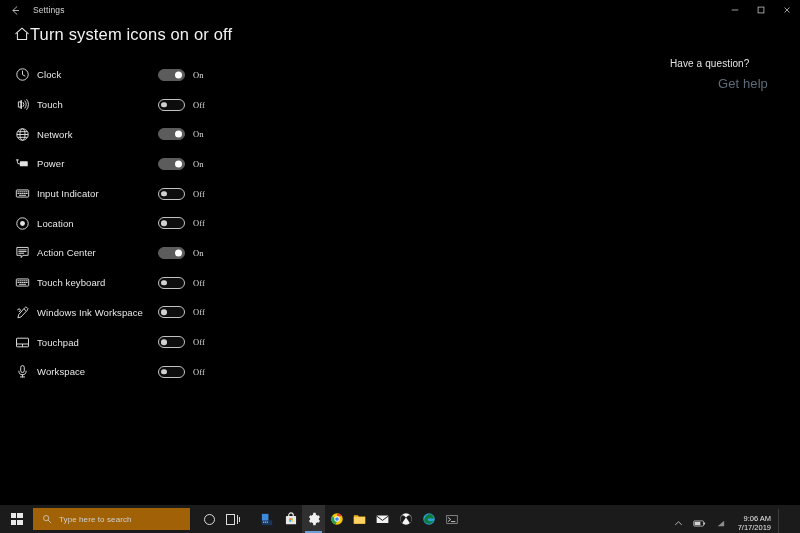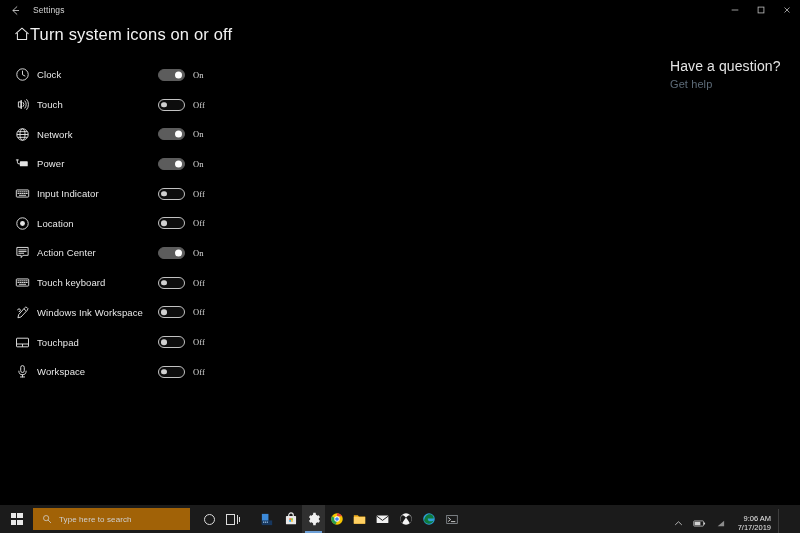--- a/index.html
+++ b/index.html
@@ -65,22 +65,22 @@
   .toggle.off { background:#0d0d0d; border:1px solid #c2c2c2; }
   .knob { position:absolute; top:50%; border-radius:50%; transform:translateY(-50%); }
   .toggle.on .knob { right:2px; width:7px; height:7px; background:#ffffff; }
   .toggle.off .knob { left:2px; width:5.5px; height:5.5px; background:#d0d0d0; }
   .toggle-state {
     margin-left:8px; font-size:8.5px; color:#dcdcdc; letter-spacing:.1px;font-family:Liberation Serif, serif;
   }
 
   
   .help-panel { position:absolute; top:58px; left:670px; width:120px; }
-  .help-title { font-size:14px; color:#e4e4e4; letter-spacing:.1px; }
-  .help-link { font-size:11px; color:#5d6b78; letter-spacing:.1px; text-decoration:none; display:inline-block; }
+  .help-title { font-size:10px; color:#e4e4e4; letter-spacing:.1px; margin-bottom:5px; }
+  .help-link { font-size:13px; color:#5d6b78; letter-spacing:.1px; text-decoration:none; display:inline-block;margin-left:48px; }
 
   
   .taskbar {
     position:absolute; bottom:0; left:0; width:800px; height:28px;
     background:#1b1b1b; display:flex; align-items:center;
   }
   .start-btn {
     width:33px; height:28px; display:flex; align-items:center; justify-content:center;
   }
   .win-logo { width:12px; height:12px; display:grid; grid-template-columns:1fr 1fr; grid-template-rows:1fr 1fr; gap:1.4px; }

